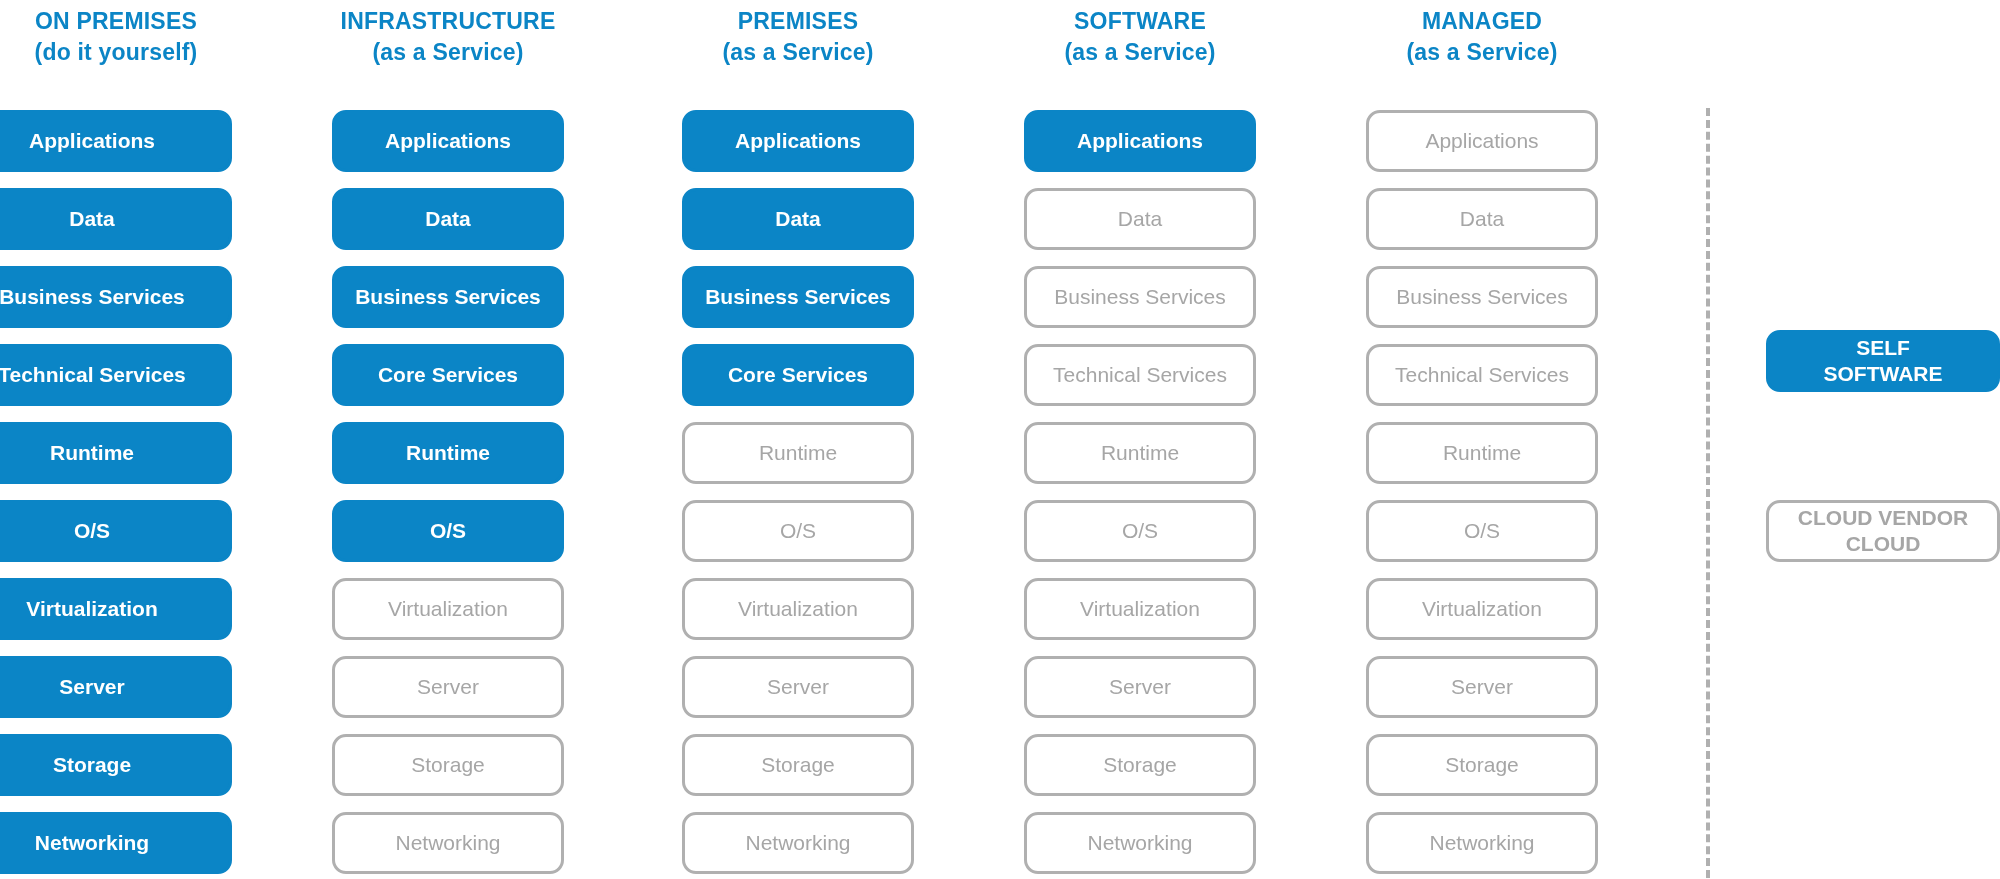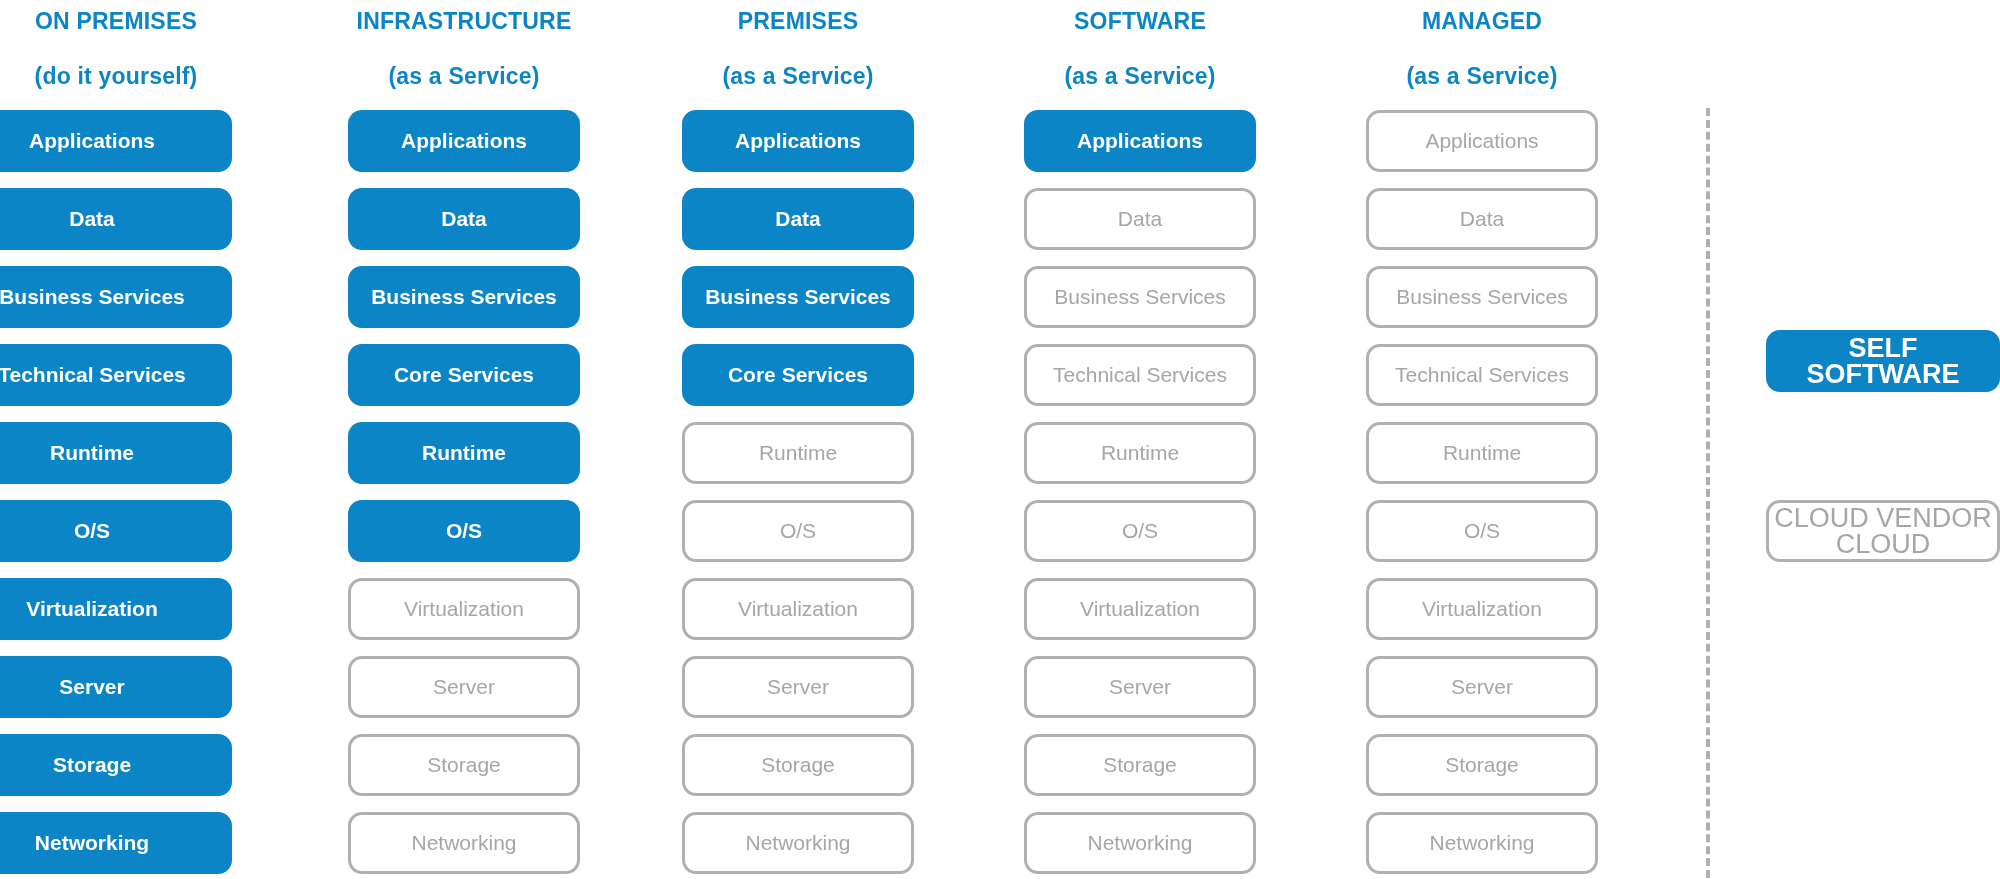--- a/index.html
+++ b/index.html
@@ -31,21 +31,20 @@
     text-align: center;
     color: #0b85c6;
     font-weight: bold;
     font-size: 23px;
     line-height: 31px;
     letter-spacing: 0.2px;
     padding-top: 6px;
   }
   .col-header .sub {
     display: block;
-    margin-top: 24px;
   }
 
   .stack {
     position: absolute;
     top: 110px;
     left: 0;
     right: 0;
   }
 
   
@@ -70,21 +69,21 @@
   .box.outlined {
     background: #ffffff;
     color: #a6a6a6;
     font-weight: normal;
     border: 3px solid #b0b0b0;
   }
 
   
   #col-0 { left: -48px; width: 280px; }
   #col-0 .col-header { padding-left: 48px; }
-  #col-1 { left: 348px; width: 232px; }
+  #col-1 { left: 332px; width: 232px; }
   #col-2 { left: 682px; width: 232px; }
   #col-3 { left: 1024px; width: 232px; }
   #col-4 { left: 1366px; width: 232px; }
 
   
   #divider {
     position: absolute;
     left: 1706px;
     top: 108px;
     width: 0;
@@ -103,36 +102,36 @@
     position: absolute;
     left: 0;
     width: 234px;
     height: 62px;
     border-radius: 14px;
     box-sizing: border-box;
     display: flex;
     align-items: center;
     justify-content: center;
     text-align: center;
-    font-size: 27px;
+    font-size: 21px;
     line-height: 26px;
   }
   #legend-self {
     top: 330px;
     background: #0b85c6;
     border: 3px solid #0b85c6;
     color: #ffffff;
     font-weight: bold;
   }
   #legend-vendor {
     top: 500px;
     background: #ffffff;
     border: 3px solid #b0b0b0;
     color: #a6a6a6;
-    font-weight: normal;
+    font-weight: bold;
   }
 </style>
 </head>
 <body>
 
 <div id="diagram">
 
   <div class="column" id="col-0">
       <div class="col-header"><span>ON PREMISES</span><span class="sub">(do it yourself)</span></div>
       <div class="stack">

